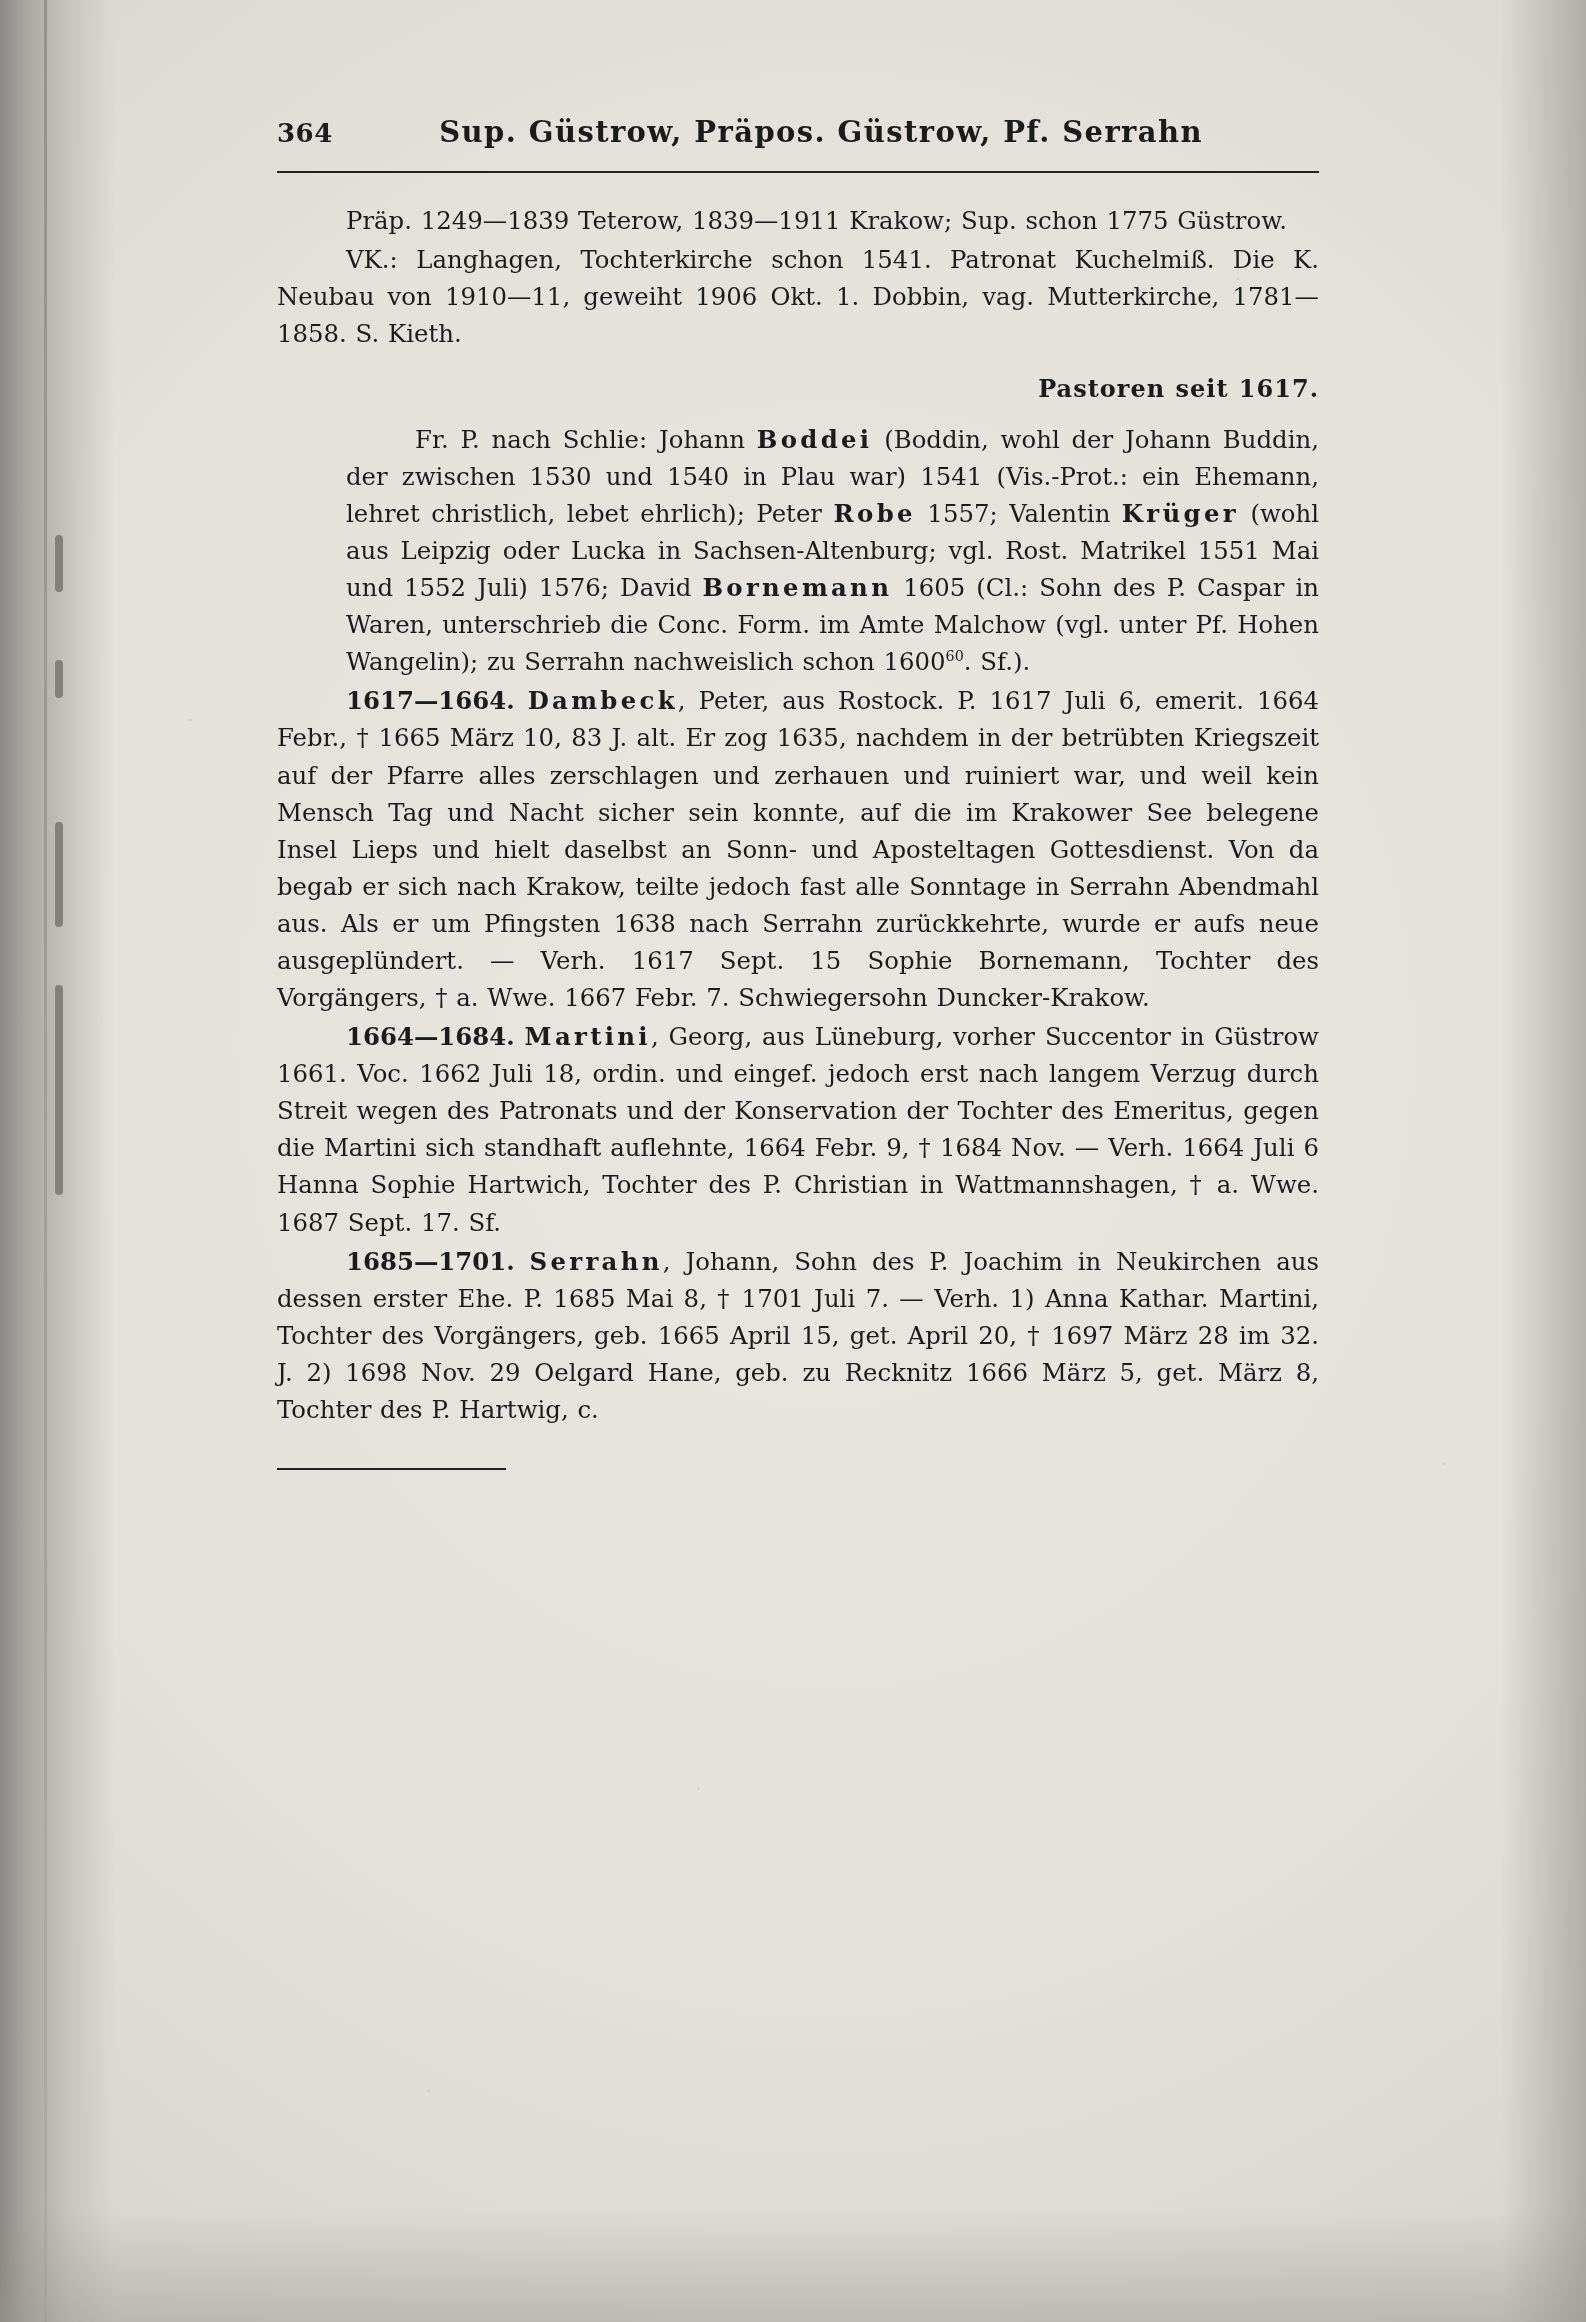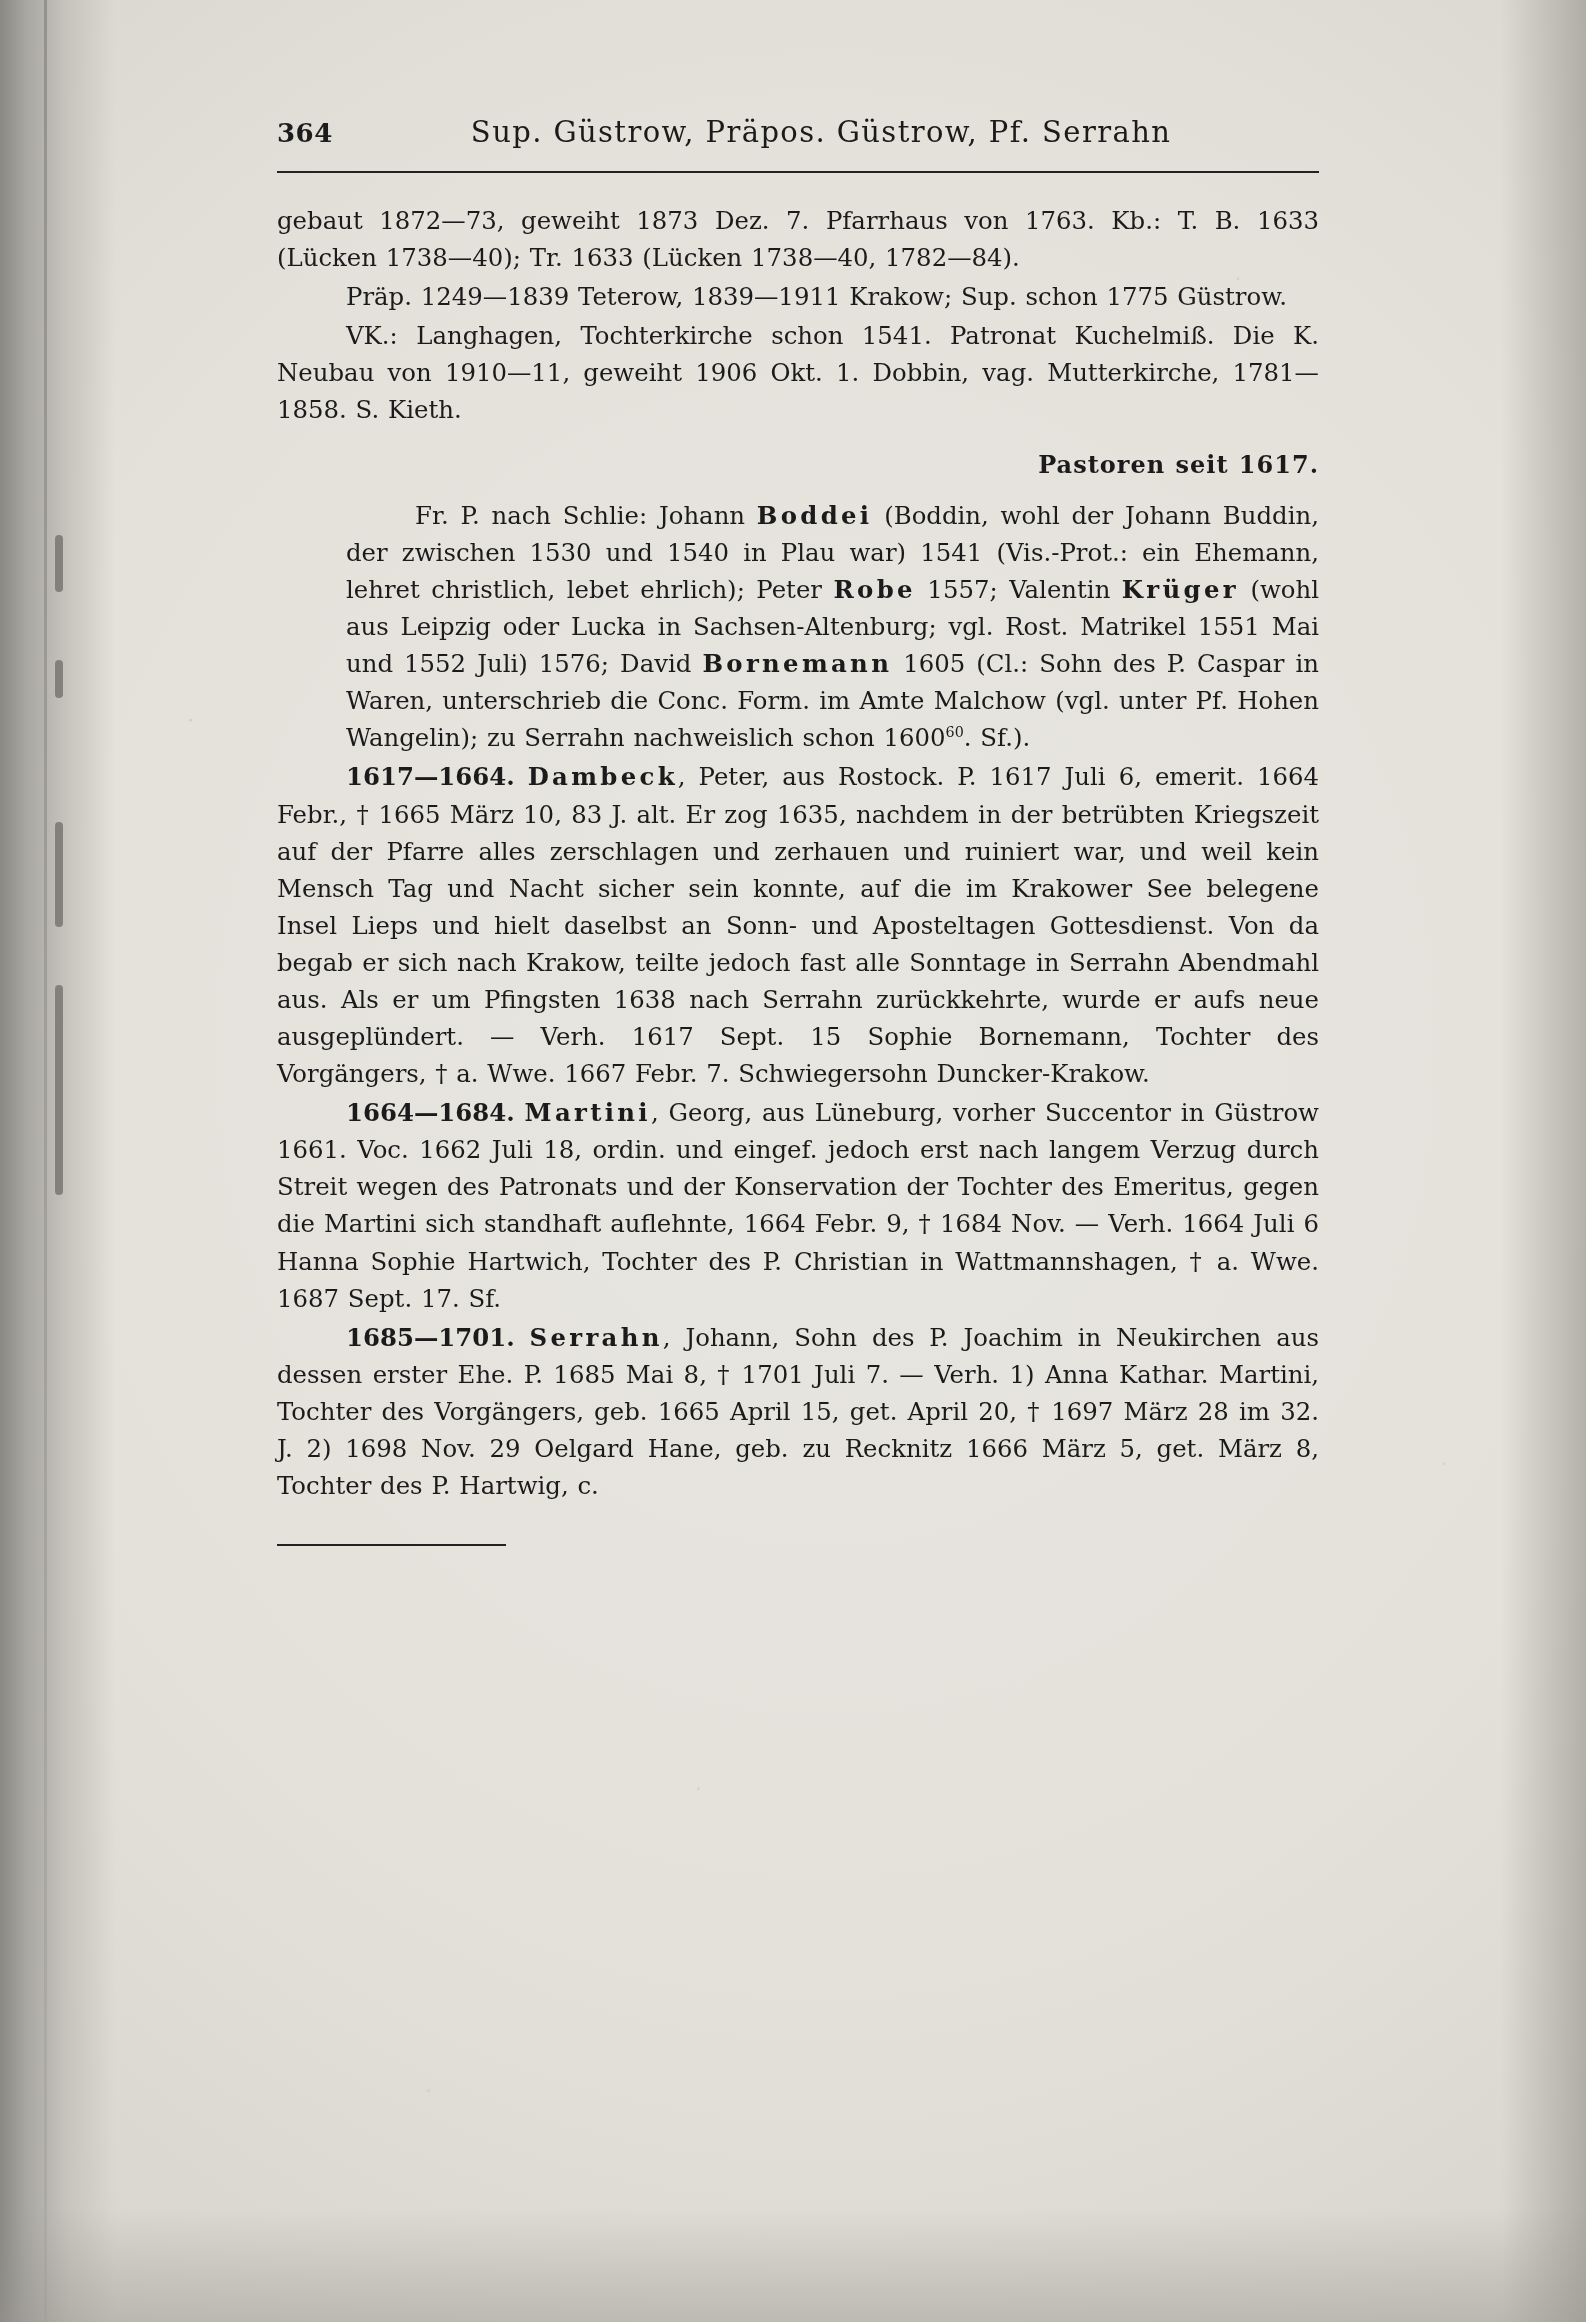--- a/index.html
+++ b/index.html
@@ -82,21 +82,21 @@
     font-size: 26px;
     letter-spacing: 0.5px;
     color: #1c1c1c;
     text-align: right;
   }
   .head-title {
     flex: 1;
     text-align: center;
     font-size: 29px;
     letter-spacing: 1.4px;
-    font-weight: 400;
+    font-weight: 700;
     padding-right: 9.6px;
     
     font-family: "DejaVu Serif", serif;
   }
   .head-rule {
     border-top: 2.9px solid #222;
     margin-top: 5.7px;
     width: 100%;
   }
 
@@ -188,21 +188,20 @@
   <div id="content">
 
     <div class="running-head">
       <span class="folio">364</span>
       <span class="head-title">Sup. Güstrow, Präpos. Güstrow, Pf. Serrahn</span>
     </div>
     <div class="head-rule"></div>
 
     <div class="body-text">
 
-      <p>gebaut 1872—73, geweiht 1873 Dez. 7. Pfarrhaus von 1763. Kb.: T. B. 1633 (Lücken 1738—40); Tr. 1633 (Lücken 1738—40, 1782—84).</p>
 
       <p class="indent">Präp. 1249—1839 Teterow, 1839—1911 Krakow; Sup. schon 1775 Güstrow.</p>
 
       <p class="indent">VK.: Langhagen, Tochterkirche schon 1541. Patronat Kuchelmiß. Die K. Neubau von 1910—11, geweiht 1906 Okt. 1. Dobbin, vag. Mutterkirche, 1781—1858. S. Kieth.</p>
 
       <div class="section-head">Pastoren seit 1617.</div>
 
       <div class="inset">
         <p>
           <span>Fr. P. nach Schlie: Johann </span><span class="spaced">Boddei</span><span> (Boddin, wohl der Johann Buddin, der zwischen 1530 und 1540 in Plau war) 1541 (Vis.-Prot.: ein Ehemann, lehret christlich, lebet ehrlich); Peter </span><span class="spaced">Robe</span><span> 1557; Valentin </span><span class="spaced">Krüger</span><span> (wohl aus Leipzig oder Lucka in Sachsen-Altenburg; vgl. Rost. Matrikel 1551 Mai und 1552 Juli) 1576; David </span><span class="spaced">Bornemann</span><span> 1605 (Cl.: Sohn des P. Caspar in Waren, unterschrieb die Conc. Form. im Amte Malchow (vgl. unter Pf. Hohen Wangelin); zu Serrahn nachweislich schon 1600</span><span class="sup">60</span><span>. Sf.).</span>

